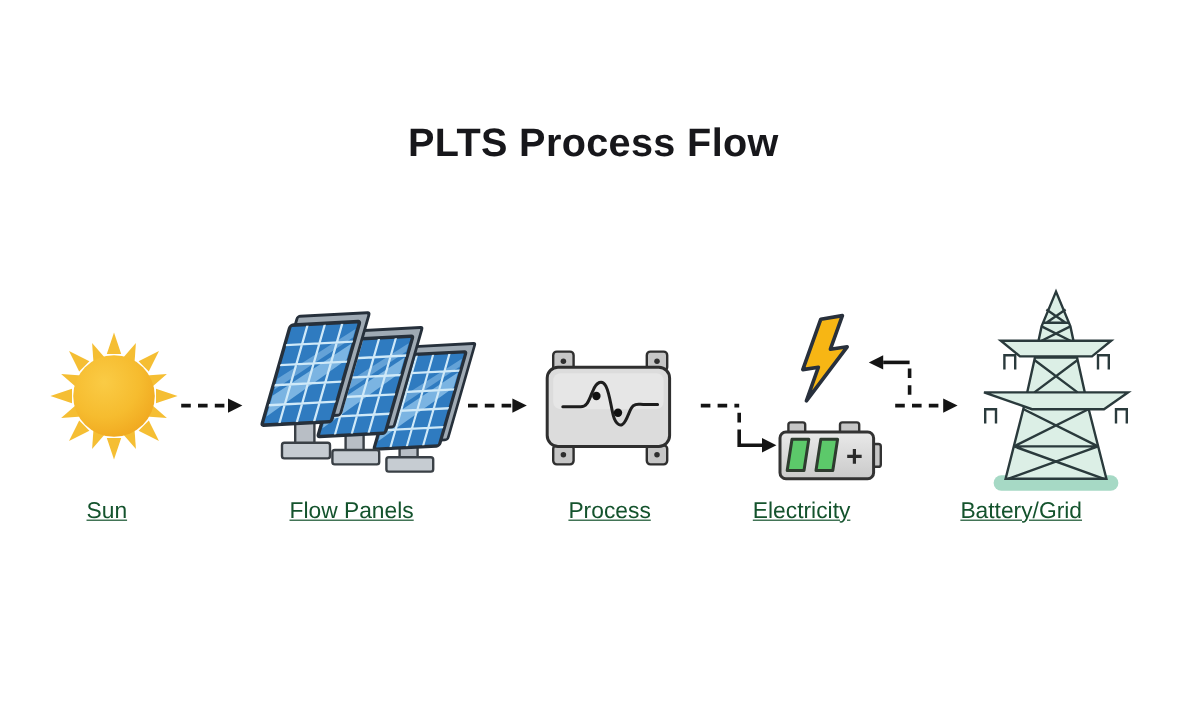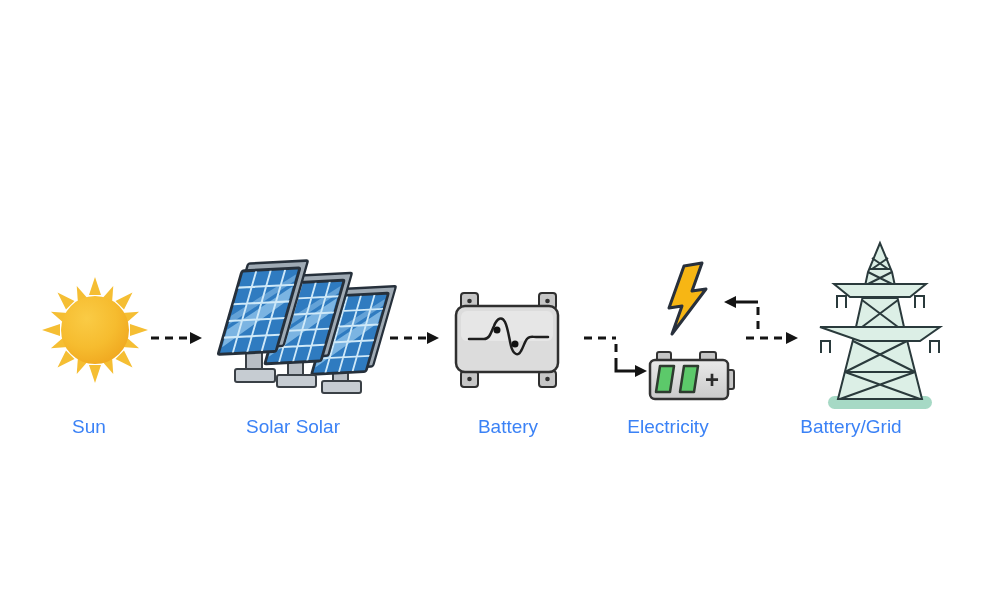--- a/index.html
+++ b/index.html
@@ -30,34 +30,36 @@
     position: absolute;
     left: 0;
     top: 0;
   }
   .node-label {
     position: absolute;
     top: 416px;
     transform: translateX(-50%);
     font-size: 19px;
     font-weight: 500;
-    color: #3b82f6;
+    color: #14532d;
     white-space: nowrap;
+    text-decoration: underline;
   }
   .dash  { stroke: #141414; stroke-width: 3; stroke-dasharray: 8 6; fill: none; }
   .solid { stroke: #141414; stroke-width: 3; fill: none; }
   .head  { fill: #141414; stroke: none; }
   .lattice { stroke: #2a3a3c; stroke-width: 2; fill: none; }
   .outline { stroke: #2a3a3c; stroke-width: 2; }
 </style>
 </head>
 <body>
 
 <div class="canvas">
 
+  <div class="title">PLTS Process Flow</div>
 
   <svg class="diagram-svg" width="989" height="600" viewBox="0 0 989 600">
     <defs>
       <radialGradient id="sunGrad" cx="38%" cy="33%" r="78%">
         <stop offset="0%" stop-color="#FACB45"></stop>
         <stop offset="55%" stop-color="#F6BC2F"></stop>
         <stop offset="100%" stop-color="#EFA41C"></stop>
       </radialGradient>
       <linearGradient id="boxGrad" x1="0" y1="0" x2="0" y2="1">
         <stop offset="0%" stop-color="#E9E9E9"></stop>
@@ -186,18 +188,18 @@
         M853,341 L915,372 M907,341 L845,372 M845,372 H915
         M845,372 L920,399 M915,372 L840,399
         M837,308 V296 H846 V308
         M915,308 V296 H924 V308
         M821,353 V341 H830 V353
         M930,353 V341 H939 V353"></path>
     </g>
   </svg>
 
   <div class="node-label" style="left:89px">Sun</div>
-  <div class="node-label" style="left:293px">Solar Solar</div>
-  <div class="node-label" style="left:508px">Battery</div>
+  <div class="node-label" style="left:293px">Flow Panels</div>
+  <div class="node-label" style="left:508px">Process</div>
   <div class="node-label" style="left:668px">Electricity</div>
   <div class="node-label" style="left:851px">Battery/Grid</div>
 
 </div>
 
 </body></html>

